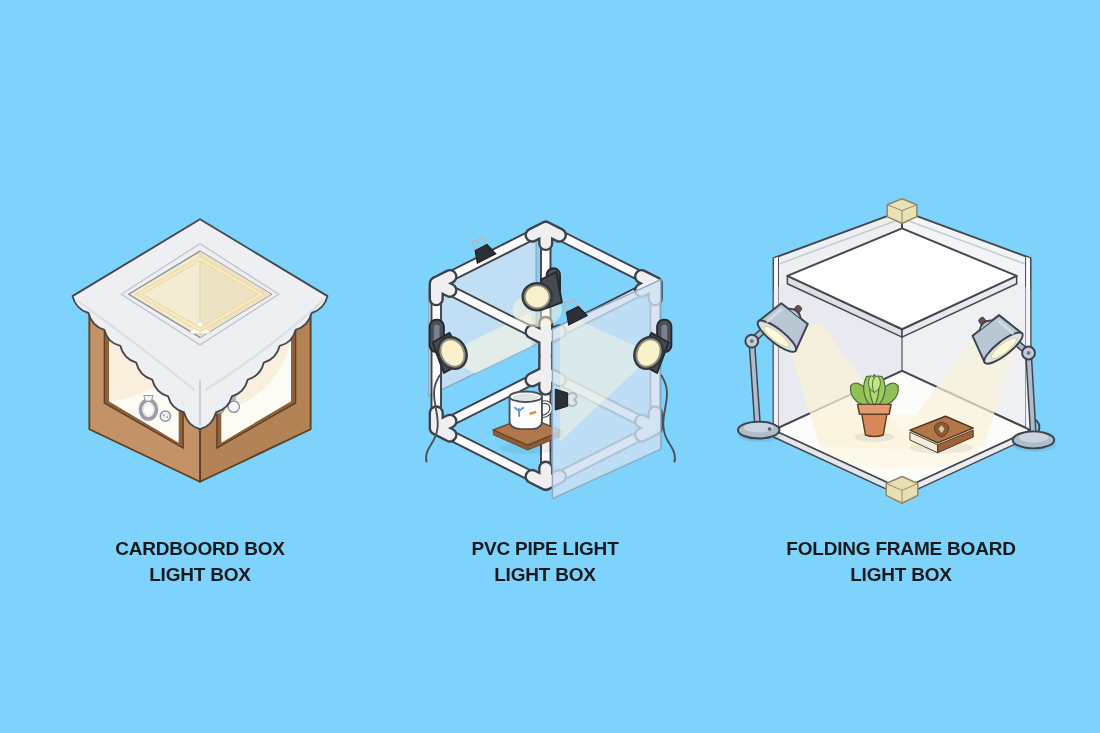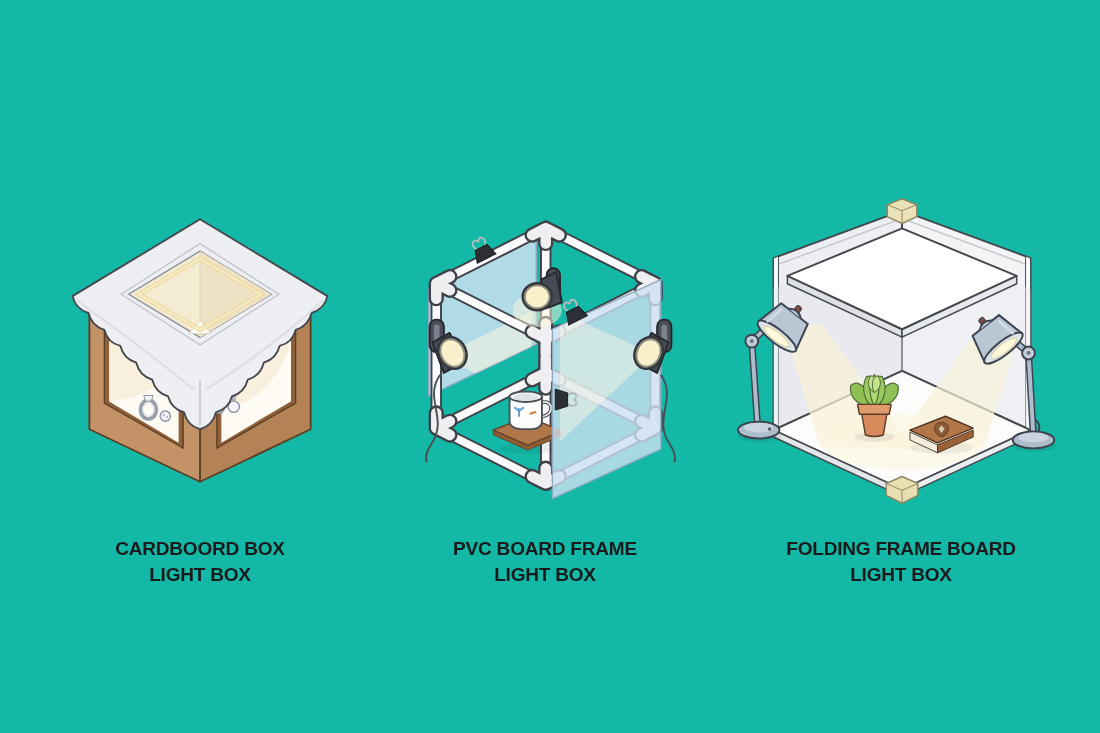--- a/index.html
+++ b/index.html
@@ -1,17 +1,17 @@
 <!DOCTYPE html>
 <html><head>
 <meta charset="utf-8">
 <style>
   html,body{margin:0;padding:0;background:#fff;}
   .canvas{
-    position:relative;width:1100px;height:733px;background:#14b8a6;overflow:hidden;
+    position:relative;width:1100px;height:733px;background:#7dd3fc;overflow:hidden;
     font-family:"Liberation Sans", sans-serif;
   }
   .fig{position:absolute;}
   .fig svg{display:block;width:100%;height:100%;}
   .caption{
     position:absolute;top:536px;width:320px;text-align:center;
     font-weight:bold;font-size:19px;line-height:26px;color:#1a1a1c;
     letter-spacing:-0.2px;
   }
   .cap1{left:40px;} .cap2{left:385px;} .cap3{left:741px;}
@@ -289,21 +289,21 @@
         </g>
       </g>
     </svg>
   </div>
 
   <div class="caption cap1">
     <div>CARDBOORD BOX</div>
     <div>LIGHT BOX</div>
   </div>
   <div class="caption cap2">
-    <div>PVC BOARD FRAME</div>
+    <div>PVC PIPE LIGHT</div>
     <div>LIGHT BOX</div>
   </div>
   <div class="caption cap3">
     <div>FOLDING FRAME BOARD</div>
     <div>LIGHT BOX</div>
   </div>
 
 </div>
 
 </body></html>

